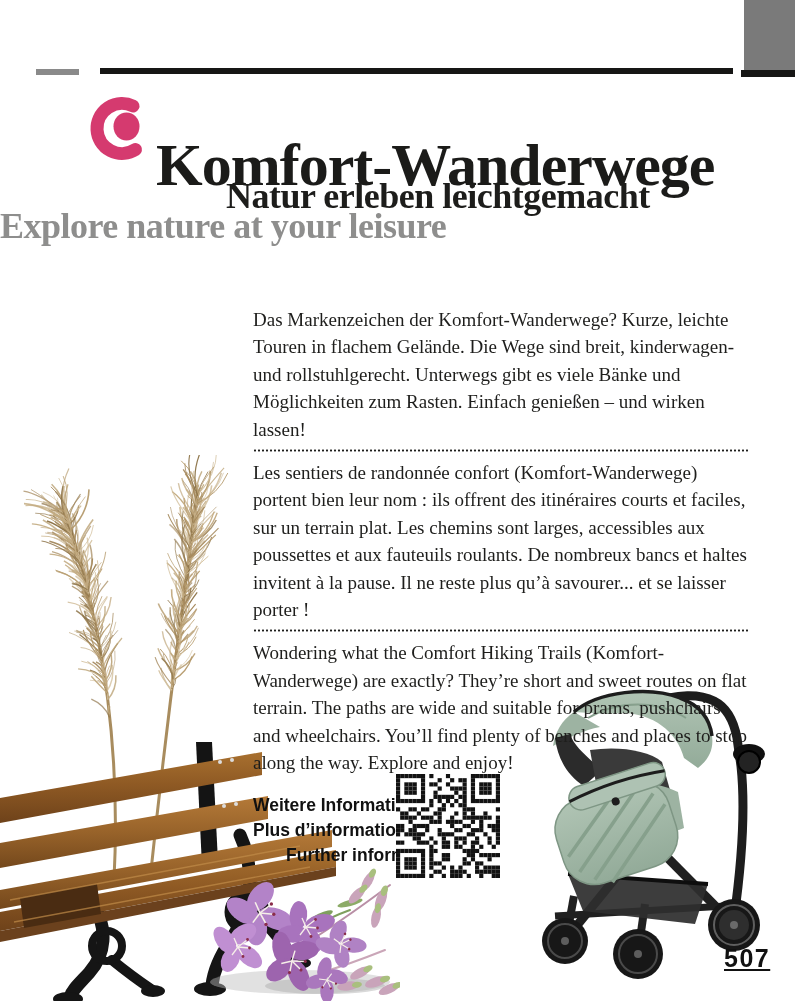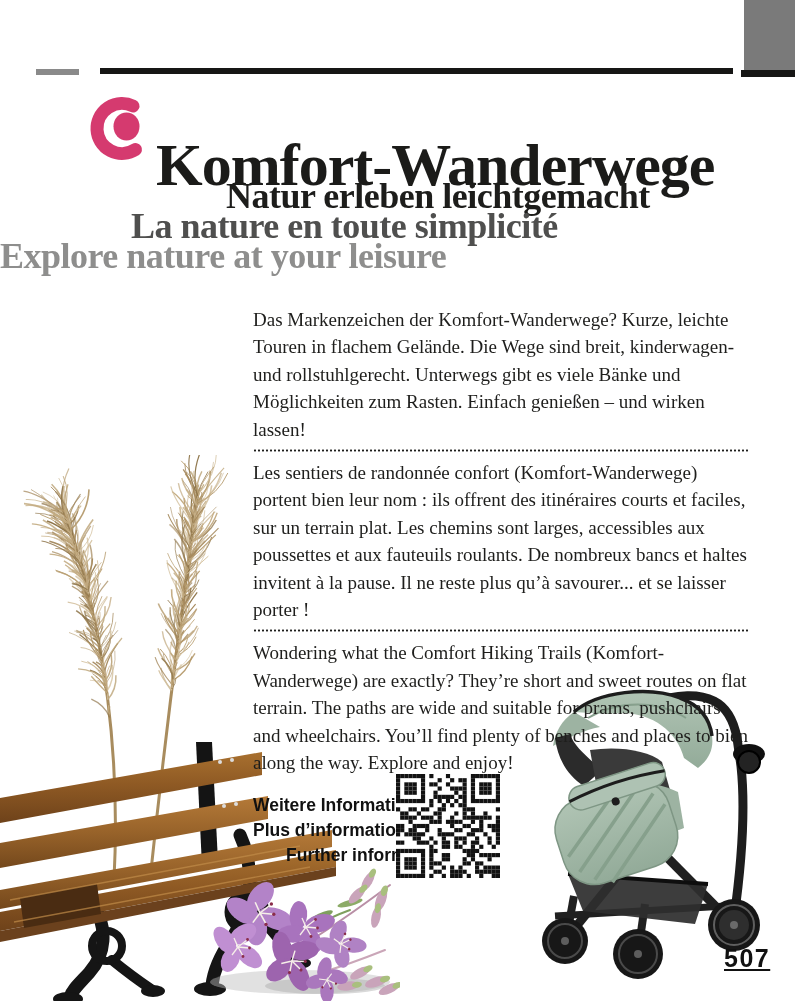--- a/index.html
+++ b/index.html
@@ -47,30 +47,29 @@
   <div class="tab-underline"></div>
 
   <svg class="logo" viewBox="0 0 62 72">
     <path d="M 43 13 A 25 25 0 1 0 45.5 56.5" fill="none" stroke="#d53a6f" stroke-width="13" stroke-linecap="round"></path>
     <ellipse cx="36.5" cy="33.5" rx="13" ry="14" fill="#d53a6f"></ellipse>
   </svg>
   <h1 class="title">Komfort-Wanderwege</h1>
 
   <div class="subs">
     <div class="sub sub-de">Natur erleben leichtgemacht</div>
-    <div class="sub sub-fr">La nature en toute simplicité</div>
     <div class="sub sub-en">Explore nature at your leisure</div>
   </div>
 
   <div class="col">
     <p>Das Markenzeichen der Komfort-Wanderwege? Kurze, leichte Touren in flachem Gelände. Die Wege sind breit, kinderwagen- und rollstuhlgerecht. Unterwegs gibt es viele Bänke und Möglichkeiten zum Rasten. Einfach genießen – und wirken lassen!</p>
     <div class="dotsep"></div>
     <p>Les sentiers de randonnée confort (Komfort-Wanderwege) portent bien leur nom : ils offrent des itinéraires courts et faciles, sur un terrain plat. Les chemins sont larges, accessibles aux poussettes et aux fauteuils roulants. De nombreux bancs et haltes invitent à la pause. Il ne reste plus qu’à savourer... et se laisser porter !</p>
     <div class="dotsep"></div>
-    <p>Wondering what the Comfort Hiking Trails (Komfort-Wanderwege) are exactly? They’re short and sweet routes on flat terrain. The paths are wide and suitable for prams, pushchairs and wheelchairs. You’ll find plenty of benches and places to bien along the way. Explore and enjoy!</p>
+    <p>Wondering what the Comfort Hiking Trails (Komfort-Wanderwege) are exactly? They’re short and sweet routes on flat terrain. The paths are wide and suitable for prams, pushchairs and wheelchairs. You’ll find plenty of benches and places to stop along the way. Explore and enjoy!</p>
     <div class="info">
       <div>Weitere Informationen /</div>
       <div>Plus d’informations /</div>
       <div class="ind">Further information:</div>
     </div>
   </div>
 
   <div class="qr">
     <svg id="qr-svg" viewBox="0 0 100 100" width="104" height="104">
         <g fill="#121212">

